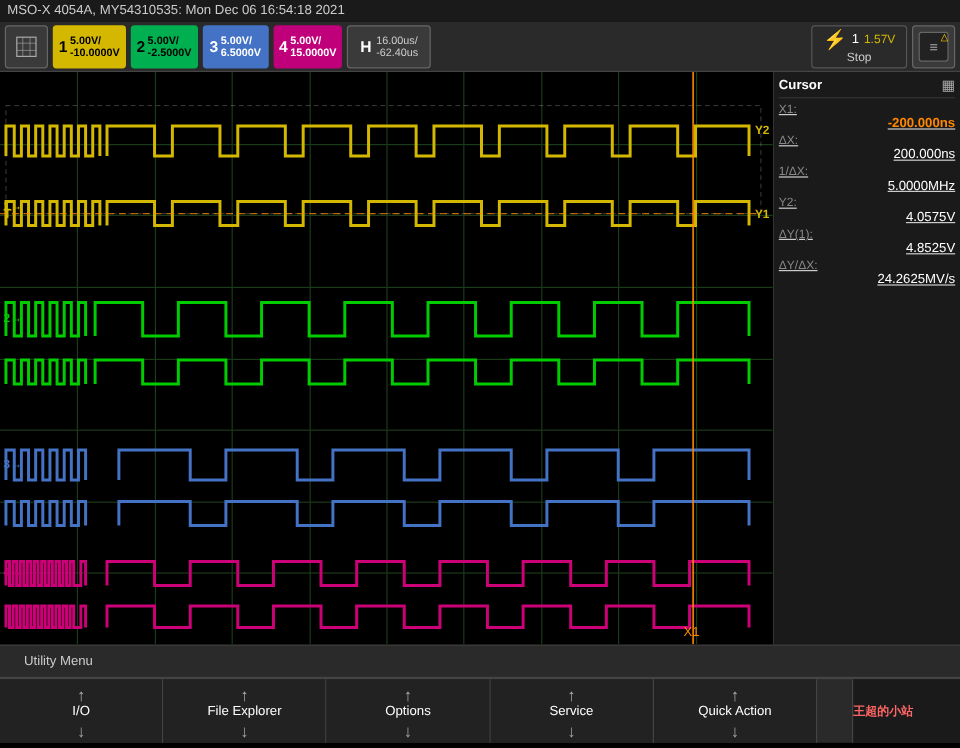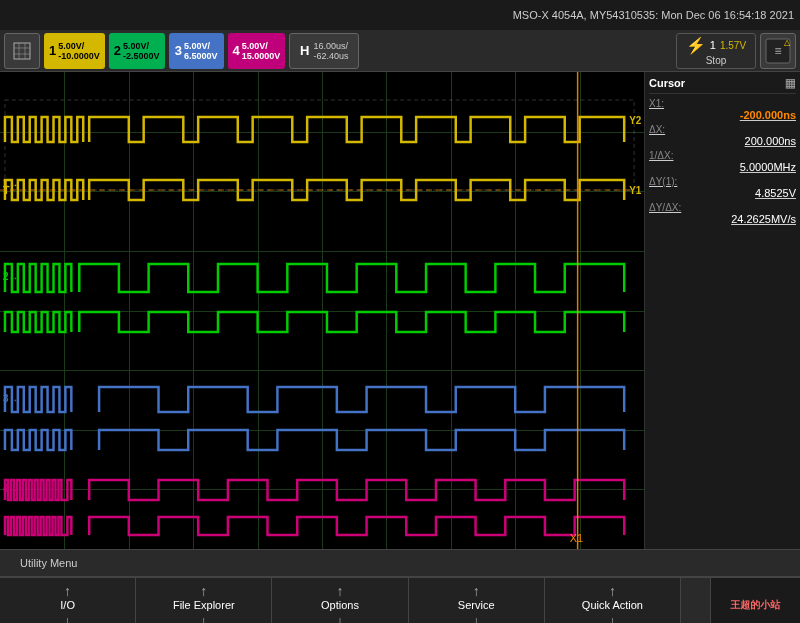--- a/index.html
+++ b/index.html
@@ -4,24 +4,23 @@
   <style>
     * { margin: 0; padding: 0; box-sizing: border-box; }
     body { width: 800px; height: 623px; background: #000; font-family: Arial, sans-serif; overflow: hidden; position: relative; }
 
     
     .top-bar {
       background: #1a1a1a;
       color: #ccc;
       font-size: 11px;
       padding: 2px 6px;
-      height: 30px;
-      display: flex;
-      align-items: center;
-      justify-content: flex-end;
+      height: 18px;
+      display: flex;
+      align-items: center;
     }
 
     
     .channel-bar {
       background: #2a2a2a;
       height: 42px;
       display: flex;
       align-items: center;
       padding: 0 4px;
       gap: 4px;
@@ -394,20 +393,24 @@
       <div class="cursor-label">ΔX:</div>
       <div class="cursor-value-white">200.000ns</div>
     </div>
 
     <div class="cursor-row">
       <div class="cursor-label">1/ΔX:</div>
       <div class="cursor-value-white">5.0000MHz</div>
     </div>
 
 
+    <div class="cursor-row">
+      <div class="cursor-label">Y2:</div>
+      <div class="cursor-value-white">4.0575V</div>
+    </div>
 
     <div class="cursor-row">
       <div class="cursor-label">ΔY(1):</div>
       <div class="cursor-value-white">4.8525V</div>
     </div>
 
     <div class="cursor-row">
       <div class="cursor-label">ΔY/ΔX:</div>
       <div class="cursor-value-white">24.2625MV/s</div>
     </div>
@@ -444,17 +447,17 @@
     <span>Service</span>
     <div class="menu-arrow">↓</div>
   </div>
 
   <div class="menu-item">
     <div class="menu-arrow">↑</div>
     <span>Quick Action</span>
     <div class="menu-arrow">↓</div>
   </div>
 
-  <div style="width:90px;background:#1a1a1a;display:flex;align-items:center;justify-content:center;border-left:1px solid #444;margin-left:29px;">
+  <div style="width:90px;background:#1a1a1a;display:flex;align-items:center;border-left:1px solid #444;margin-left:29px;">
     <span style="color:#ff6666;font-size:10px;font-weight:bold;text-align:center;">王超的小站</span>
   </div>
 
 </div>
 
 </body></html>

